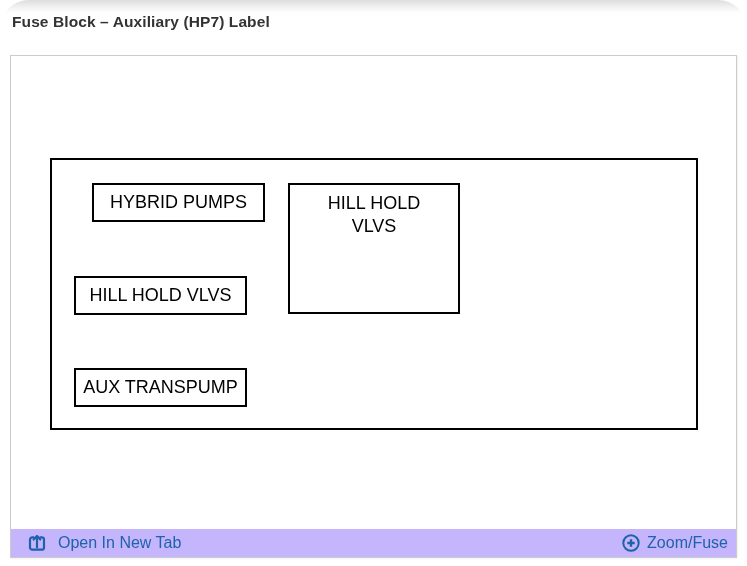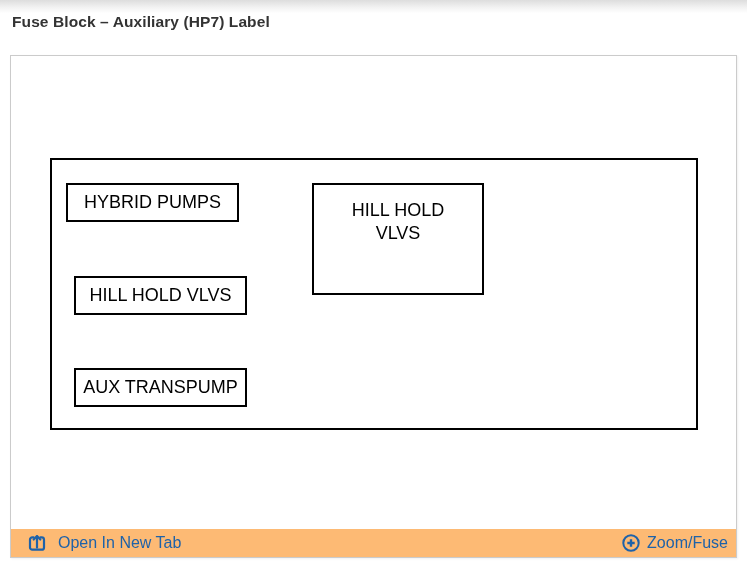--- a/index.html
+++ b/index.html
@@ -7,20 +7,21 @@
     padding: 0;
     background: #ffffff;
     font-family: "Liberation Sans", sans-serif;
   }
   .stage {
     position: relative;
     width: 747px;
     height: 566px;
     background: #ffffff;
     overflow: hidden;
+    border-radius: 29px;
   }
   .top-shadow {
     position: absolute;
     left: 0; top: 0;
     width: 747px; height: 14px;
     background: linear-gradient(#dddddd, #f3f3f3 55%, #ffffff 95%);
   }
   .page-title {
     position: absolute;
     left: 12px; top: 13px;
@@ -62,35 +63,34 @@
     text-align: center;
     white-space: pre-line;
   }
   .fuse-box.small {
     width: 173px; height: 39px;
     display: flex;
     align-items: center;
     justify-content: center;
   }
   .fuse-box.large {
-    width: 172px; height: 112px;
-    padding-top: 14px;
-    margin-left: 24px;
+    width: 172px; height: 131px;
+    padding-top: 7px;
   }
-  .box-hybrid-pumps   { left: 55px;  top: 127px; }
+  .box-hybrid-pumps   { left: 81px;  top: 127px; }
   .box-hill-hold-sm   { left: 63px;  top: 220px; height: 38px; }
   .box-aux-trans-sm   { left: 63px;  top: 312px; }
   .box-hill-hold-lg   { left: 277px; top: 127px; }
   .box-aux-trans-lg   { left: 490px; top: 127px; }
 
   .panel-footer {
     position: absolute;
     left: 0; right: 0; bottom: 0;
     height: 28px;
-    background: #fdba74;
+    background: #c4b5fd;
     display: flex;
     align-items: center;
     justify-content: space-between;
     padding: 0 8px 0 16px;
     box-sizing: border-box;
   }
   .footer-link {
     display: flex;
     align-items: center;
     color: #1e62a9;

